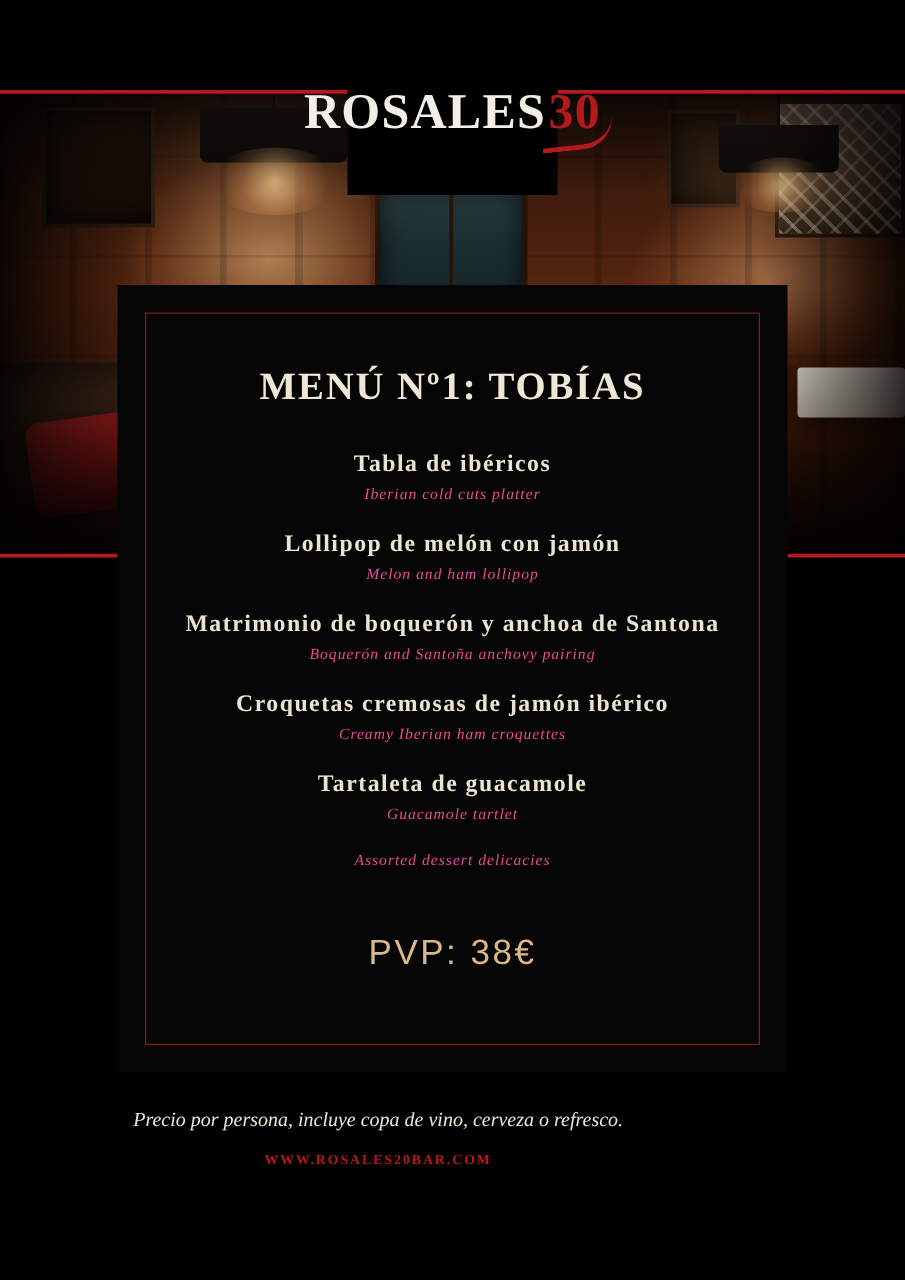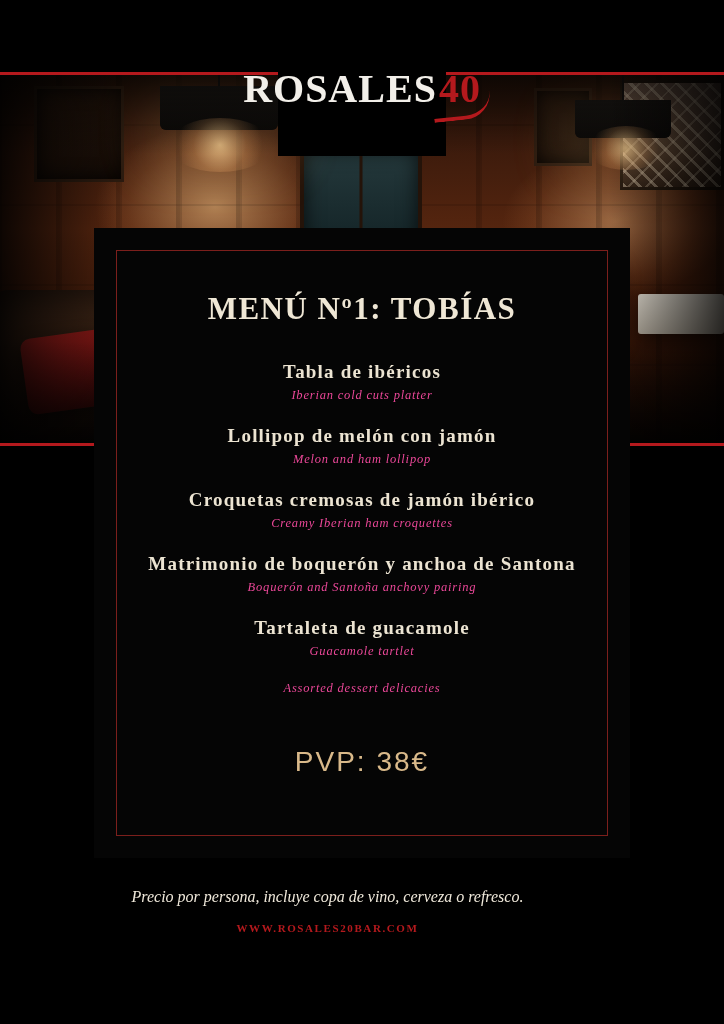--- a/index.html
+++ b/index.html
@@ -207,21 +207,20 @@
     letter-spacing: 2px;
     color: #d9b98a;
   }
 
   
   .footer {
     position: absolute;
     left: 0; top: 888px; width: 605px;
     text-align: center;
     z-index: 7;
-    margin-left: 25px;
   }
   .footer-note {
     font-family: "Liberation Serif", serif;
     font-style: italic;
     font-size: 16px;
     color: #efe8da;
     margin-bottom: 16px;
   }
   .footer-warn {
     font-family: "Liberation Sans", sans-serif;
@@ -263,45 +262,45 @@
 <div class="red-rule top-left"></div>
 <div class="red-rule top-right"></div>
 <div class="red-rule bot-left"></div>
 <div class="red-rule bot-right"></div>
 
 <div class="logo-plaque">
   <div class="logo-line">ROSA</div>
   <div class="logo-line logo-line2">
     <span>LES</span>
     <span class="logo-20">
-      <span>40</span>
+      <span>30</span>
       <span class="sweep"></span>
     </span>
   </div>
 </div>
 
 <div class="menu-card">
   <div class="menu-inner">
     <div class="menu-title">MENÚ Nº1: TOBÍAS</div>
 
     <div class="dish">
       <div class="dish-es">Tabla de ibéricos</div>
       <div class="dish-en">Iberian cold cuts platter</div>
     </div>
     <div class="dish">
       <div class="dish-es">Lollipop de melón con jamón</div>
       <div class="dish-en">Melon and ham lollipop</div>
     </div>
     <div class="dish">
+      <div class="dish-es">Matrimonio de boquerón y anchoa de Santona</div>
+      <div class="dish-en">Boquerón and Santoña anchovy pairing</div>
+    </div>
+    <div class="dish">
       <div class="dish-es">Croquetas cremosas de jamón ibérico</div>
       <div class="dish-en">Creamy Iberian ham croquettes</div>
-    </div>
-    <div class="dish">
-      <div class="dish-es">Matrimonio de boquerón y anchoa de Santona</div>
-      <div class="dish-en">Boquerón and Santoña anchovy pairing</div>
     </div>
     <div class="dish">
       <div class="dish-es">Tartaleta de guacamole</div>
       <div class="dish-en">Guacamole tartlet</div>
     </div>
     <div class="dish">
       <div class="dish-en">Assorted dessert delicacies</div>
     </div>
 
     <div class="price">PVP: 38€</div>

